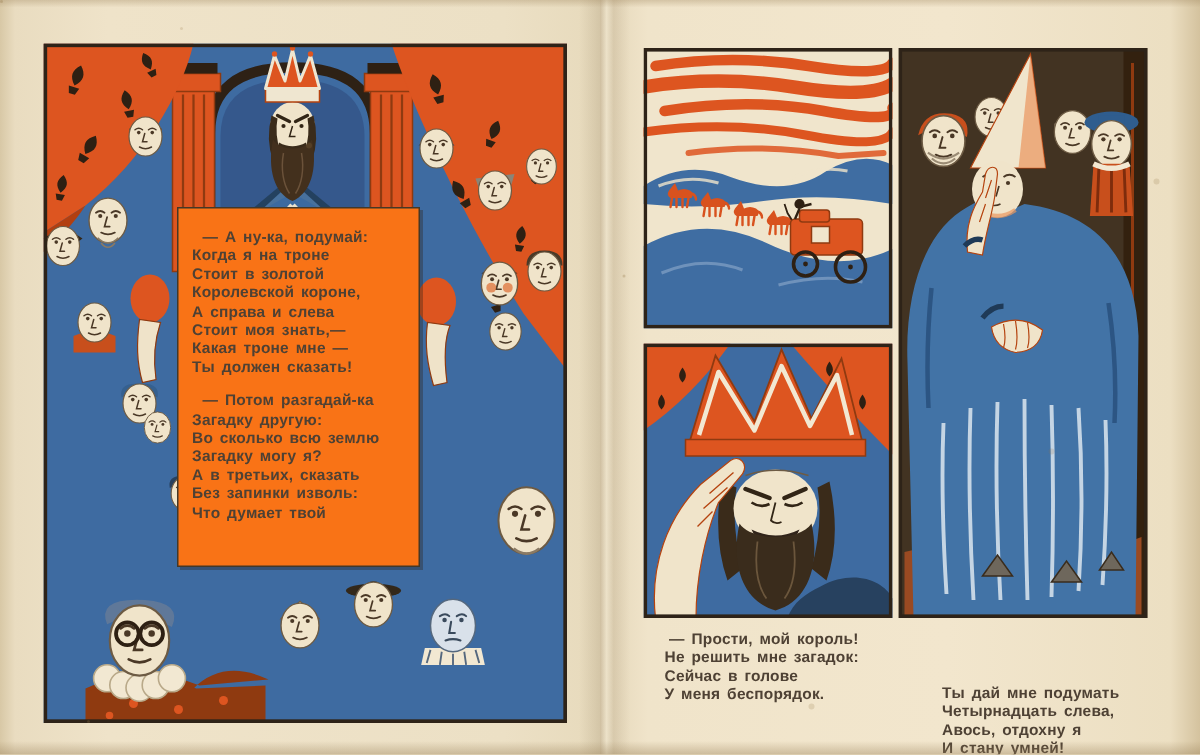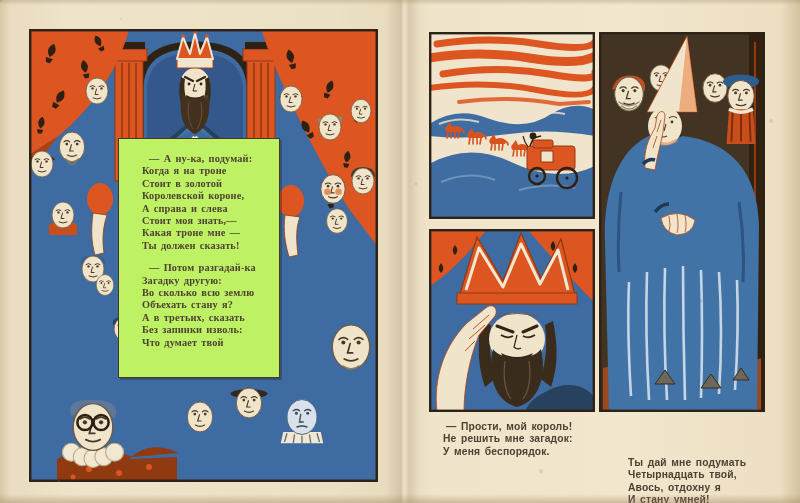--- a/index.html
+++ b/index.html
@@ -21,22 +21,22 @@
     box-shadow:205px 96px 0 1px rgba(150,118,72,.22), 408px 592px 0 0 rgba(150,118,72,0),
       540px 470px 0 1px rgba(150,118,72,.2), 120px 18px 0 0 rgba(150,118,72,.2),
       700px 300px 0 1px rgba(150,118,72,.18), 58px 480px 0 0 rgba(150,118,72,.25),
       770px 120px 0 1px rgba(150,118,72,.2), 415px 183px 0 0 rgba(150,118,72,.3);}
   svg{position:absolute;display:block;}
   .illo-left{left:29px;top:29px;width:349px;height:453px;}
   .panel-a{left:429px;top:32px;width:166px;height:187px;}
   .panel-b{left:429px;top:229px;width:166px;height:183px;}
   .panel-c{left:599px;top:32px;width:166px;height:380px;}
   .text-panel{position:absolute;left:118px;top:138px;width:162px;height:240px;
-    box-sizing:border-box;background:#bef264;border:1.5px solid #453827;
-    box-shadow:2px 2px 0 rgba(46,35,24,.35);padding:14px 6px 0 23px;font-family:Liberation Serif, serif;}
+    box-sizing:border-box;background:#f97316;border:1.5px solid #453827;
+    box-shadow:2px 2px 0 rgba(46,35,24,.35);padding:14px 6px 0 9px;}
   .vl{white-space:pre;font-size:10.3px;line-height:12.4px;font-weight:bold;
       color:#4e4134;letter-spacing:.15px;word-spacing:1.5px;}
   .stanza-2{margin-top:10px;}
   .ind7{padding-left:7px;}
   .ind3{padding-left:3px;}
   .caption{position:absolute;top:421px;}
   .caption-left{left:443px;width:170px;}
   .caption-right{left:628px;width:160px;margin-top:36px;}
 </style>
 </head>
@@ -239,21 +239,21 @@
       <div class="vl">Королевской короне,</div>
       <div class="vl">А справа и слева</div>
       <div class="vl">Стоит моя знать,—</div>
       <div class="vl">Какая троне мне —</div>
       <div class="vl">Ты должен сказать!</div>
     </div>
     <div class="stanza stanza-2">
       <div class="vl ind7">— Потом разгадай-ка</div>
       <div class="vl">Загадку другую:</div>
       <div class="vl">Во сколько всю землю</div>
-      <div class="vl">Объехать стану я?</div>
+      <div class="vl">Загадку могу я?</div>
       <div class="vl">А в третьих, сказать</div>
       <div class="vl">Без запинки изволь:</div>
       <div class="vl">Что думает твой</div>
     </div>
   </div>
 
   <svg class="panel-a" viewBox="0 0 166 187">
     <rect width="166" height="187" fill="#f0e5cc"></rect>
     <g stroke="#dd5520" fill="none" stroke-linecap="round">
       <path d="M8,12 Q60,4 110,12 T166,10" stroke-width="7"></path>
@@ -389,25 +389,26 @@
         <path d="M70,184 Q72,194 70,200 M78,182 Q80,194 78,201 M86,183 Q88,194 86,200" stroke="#b5430f" stroke-width=".8" fill="none"></path>
         <path d="M56,180 Q62,172 70,172" stroke="#1f3a57" stroke-width="3.5" fill="none"></path>
       </g>
     </g>
     <rect x="1.2" y="1.2" width="163.6" height="377.6" fill="none" stroke="#2e2318" stroke-width="2.4"></rect>
   </svg>
 
   <div class="caption caption-left">
     <div class="vl ind3">— Прости, мой король!</div>
     <div class="vl">Не решить мне загадок:</div>
+    <div class="vl">Сейчас в голове</div>
     <div class="vl">У меня беспорядок.</div>
   </div>
   <div class="caption caption-right">
     <div class="vl">Ты дай мне подумать</div>
-    <div class="vl">Четырнадцать твой,</div>
+    <div class="vl">Четырнадцать слева,</div>
     <div class="vl">Авось, отдохну я</div>
     <div class="vl">И стану умней!</div>
   </div>
 
   <div class="crease"></div>
   <div class="edge-top"></div>
   <div class="edge-bottom"></div>
   <div class="specks"></div>
 </div>
 

